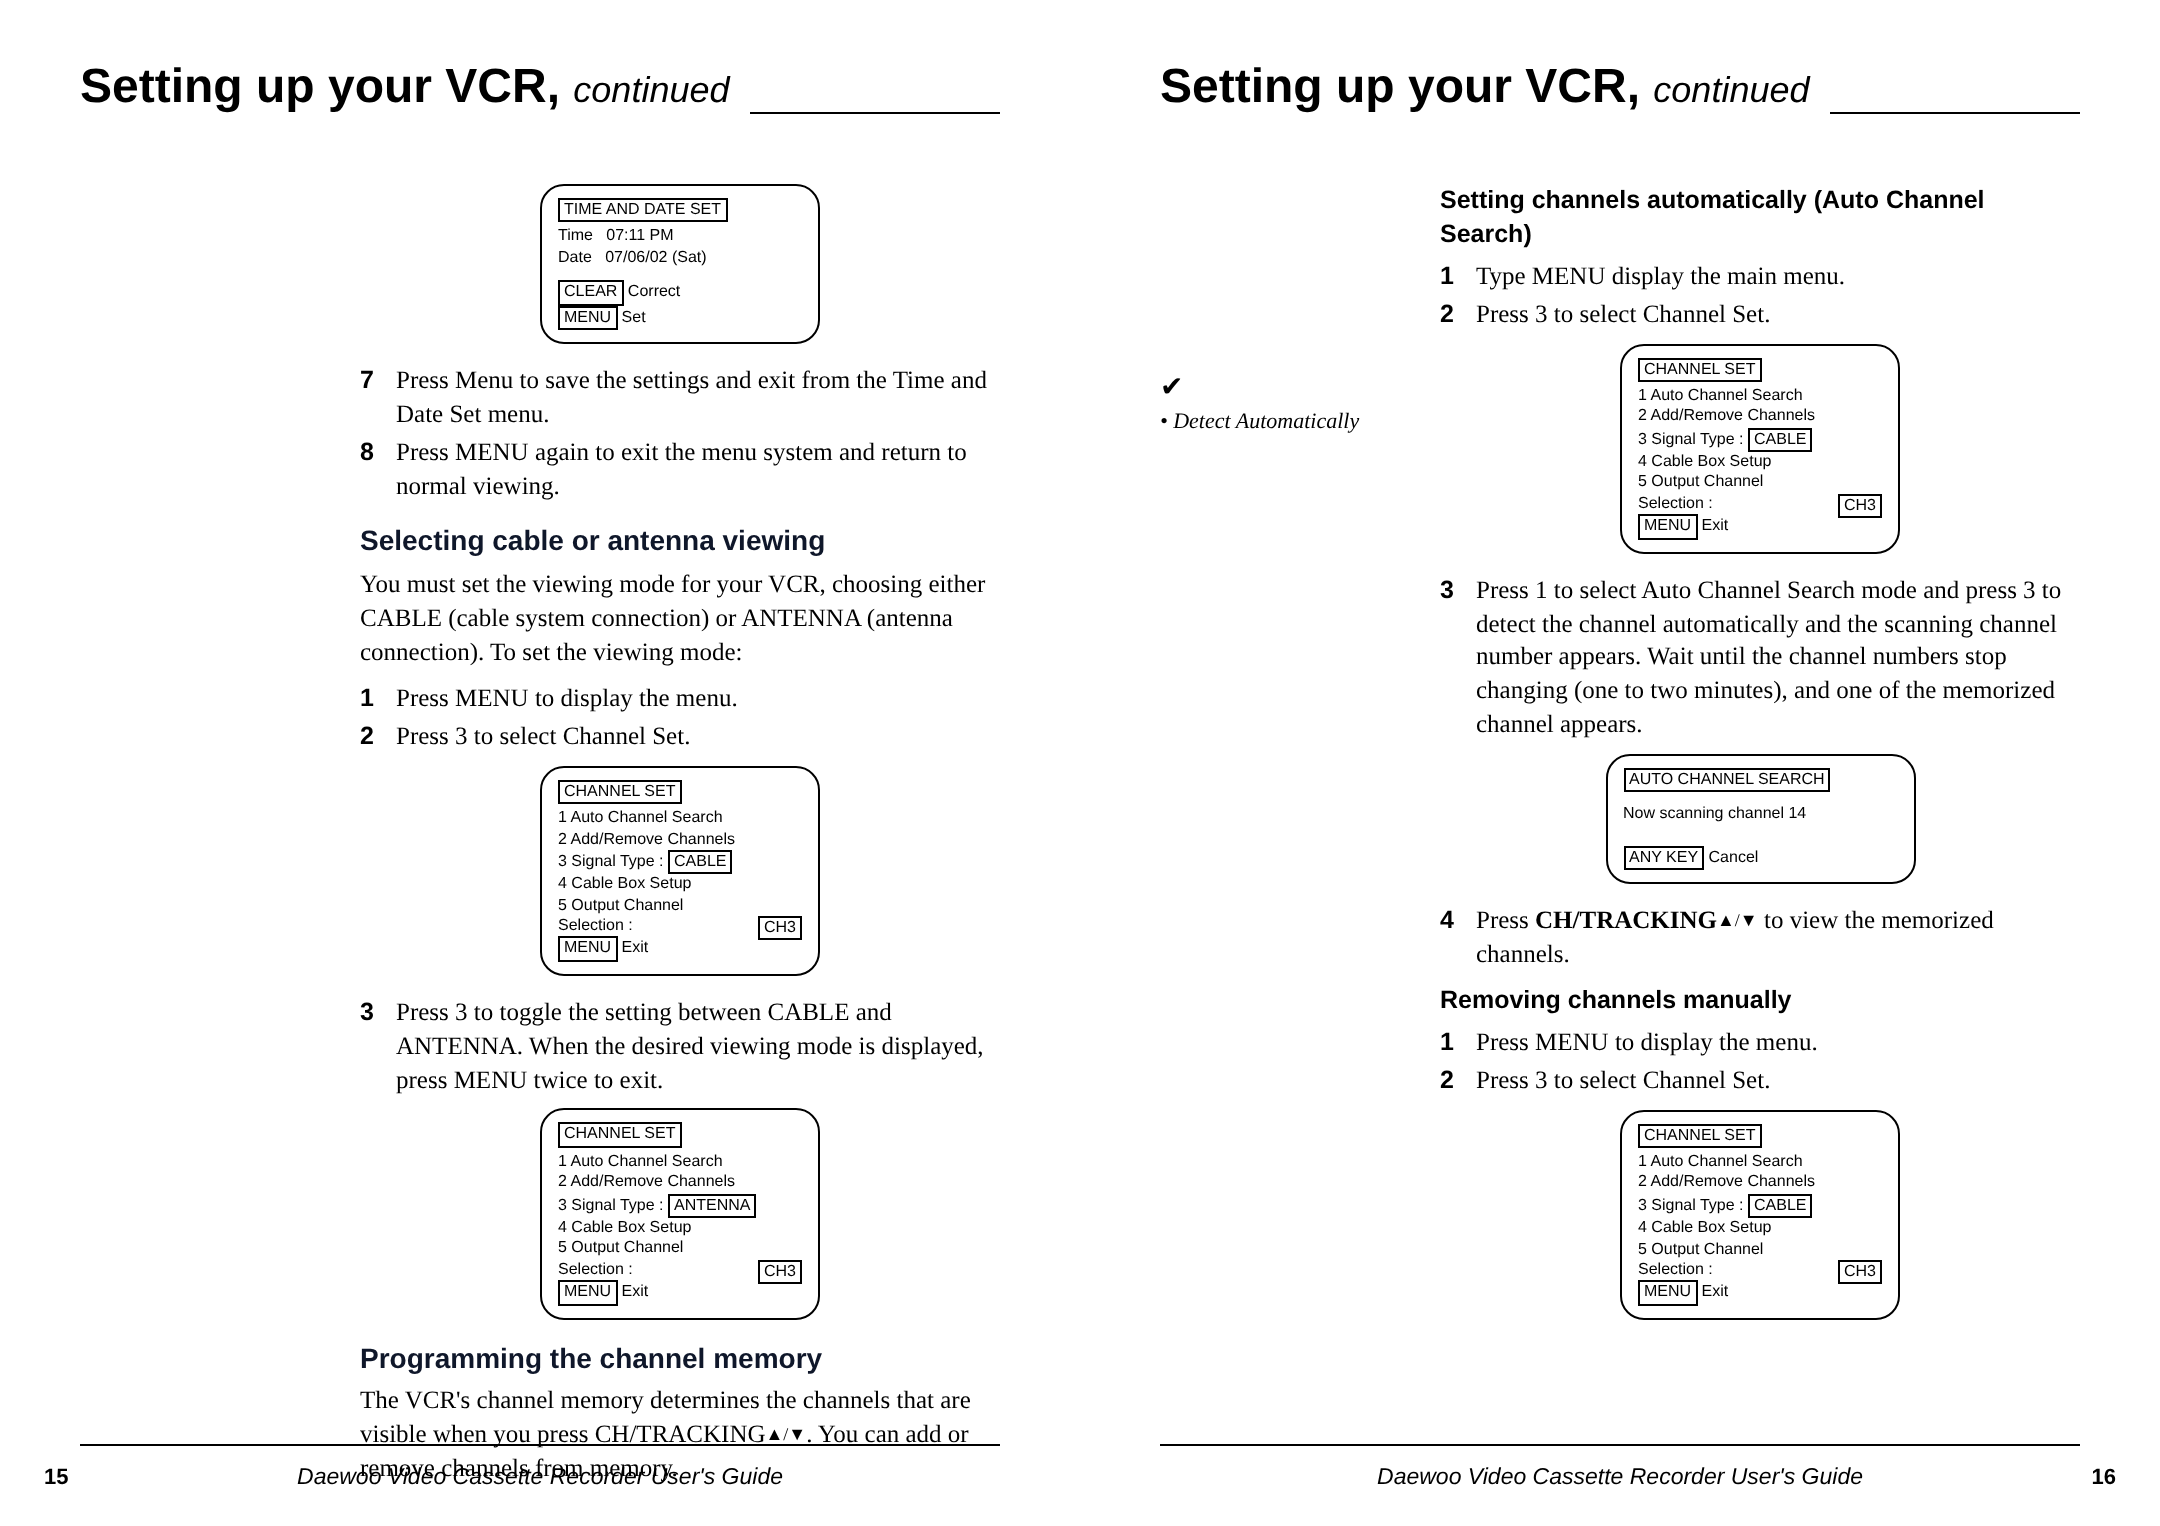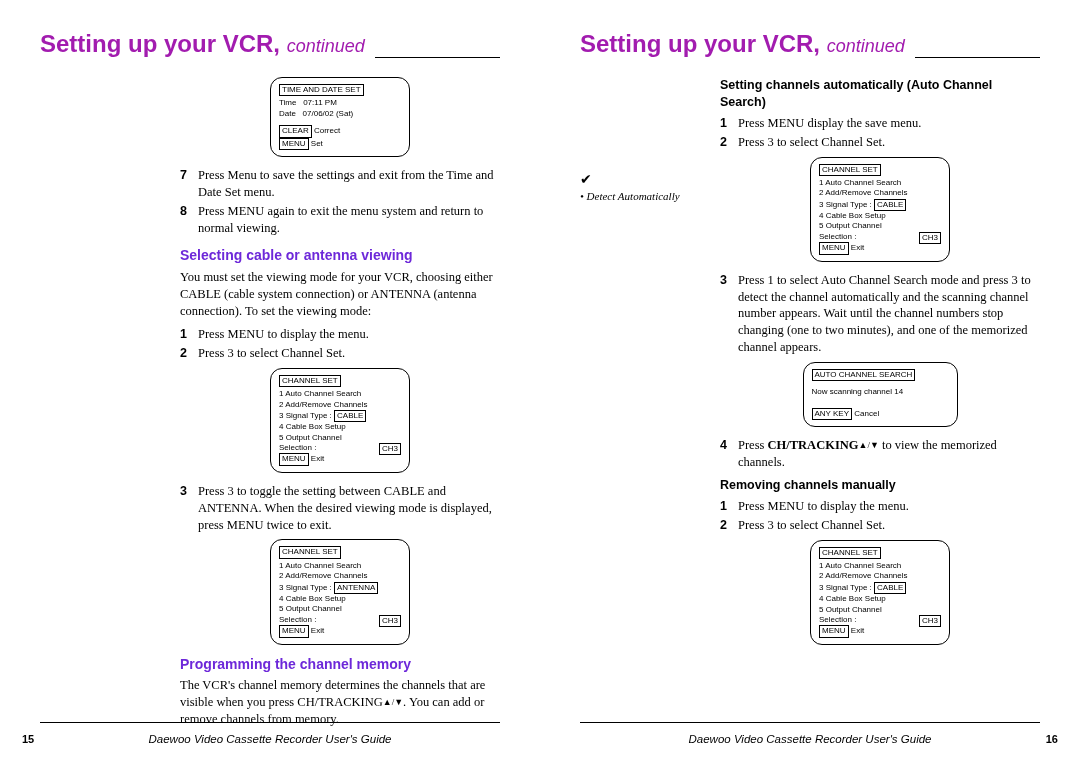--- a/index.html
+++ b/index.html
@@ -16,37 +16,37 @@
     width: 540px;
     padding: 30px 40px 20px 40px;
     display: flex;
     flex-direction: column;
     position: relative;
   }
   .page-title {
     font-family: Arial, Helvetica, sans-serif;
     font-size: 24px;
     font-weight: bold;
-    color: #a21caf;
-    margin-bottom: 1px;
+    color: #000000;
+    margin-bottom: 16px;
   }
   .page-title .cont { font-style: italic; font-size: 18px; font-weight: normal;}
   .title-row { display:flex; align-items:baseline; gap:10px; margin-bottom:12px;}
   .title-row .rule-fill { flex:1; border-top:1px solid #000; position:relative; top:6px;}
   .content {
     flex: 1;
     display: flex;
     gap: 20px;
   }
   .col { flex: 1; font-size: 12.5px; line-height: 1.35; }
   .col-narrow { width: 120px; flex:none; font-size:11px; font-style:italic; line-height:1.3;}
   .subhead {
     font-family: Arial, Helvetica, sans-serif;
     font-weight: bold;
-    color: #6d28d9;
+    color: #0f172a;
     font-size: 14px;
     margin: 10px 0 4px 0;
   }
   .subhead-black {
     font-family: Arial, Helvetica, sans-serif;
     font-weight: bold;
     font-size: 12.5px;
     margin: 6px 0 4px 0;
   }
   p { margin-bottom: 6px; }
@@ -188,21 +188,21 @@
         <span class="checkmark">✔</span>
       </div>
       <div>• <span>Detect Automatically</span></div>
     </div>
 
     <div class="col">
       <div class="subhead-black">Setting channels automatically (Auto Channel Search)</div>
 
       <div class="step">
           <span class="step-num">1</span>
-          <span class="step-text">Press MENU display the save menu.</span>
+          <span class="step-text">Type MENU display the main menu.</span>
         </div>
       <div class="step">
           <span class="step-num">2</span>
           <span class="step-text">Press 3 to select Channel Set.</span>
         </div>
 
       <div class="screen-box">
         <div><span class="screen-title">CHANNEL SET</span></div>
         <div class="screen-line">1 Auto Channel Search</div>
         <div class="screen-line">2 Add/Remove Channels</div>

